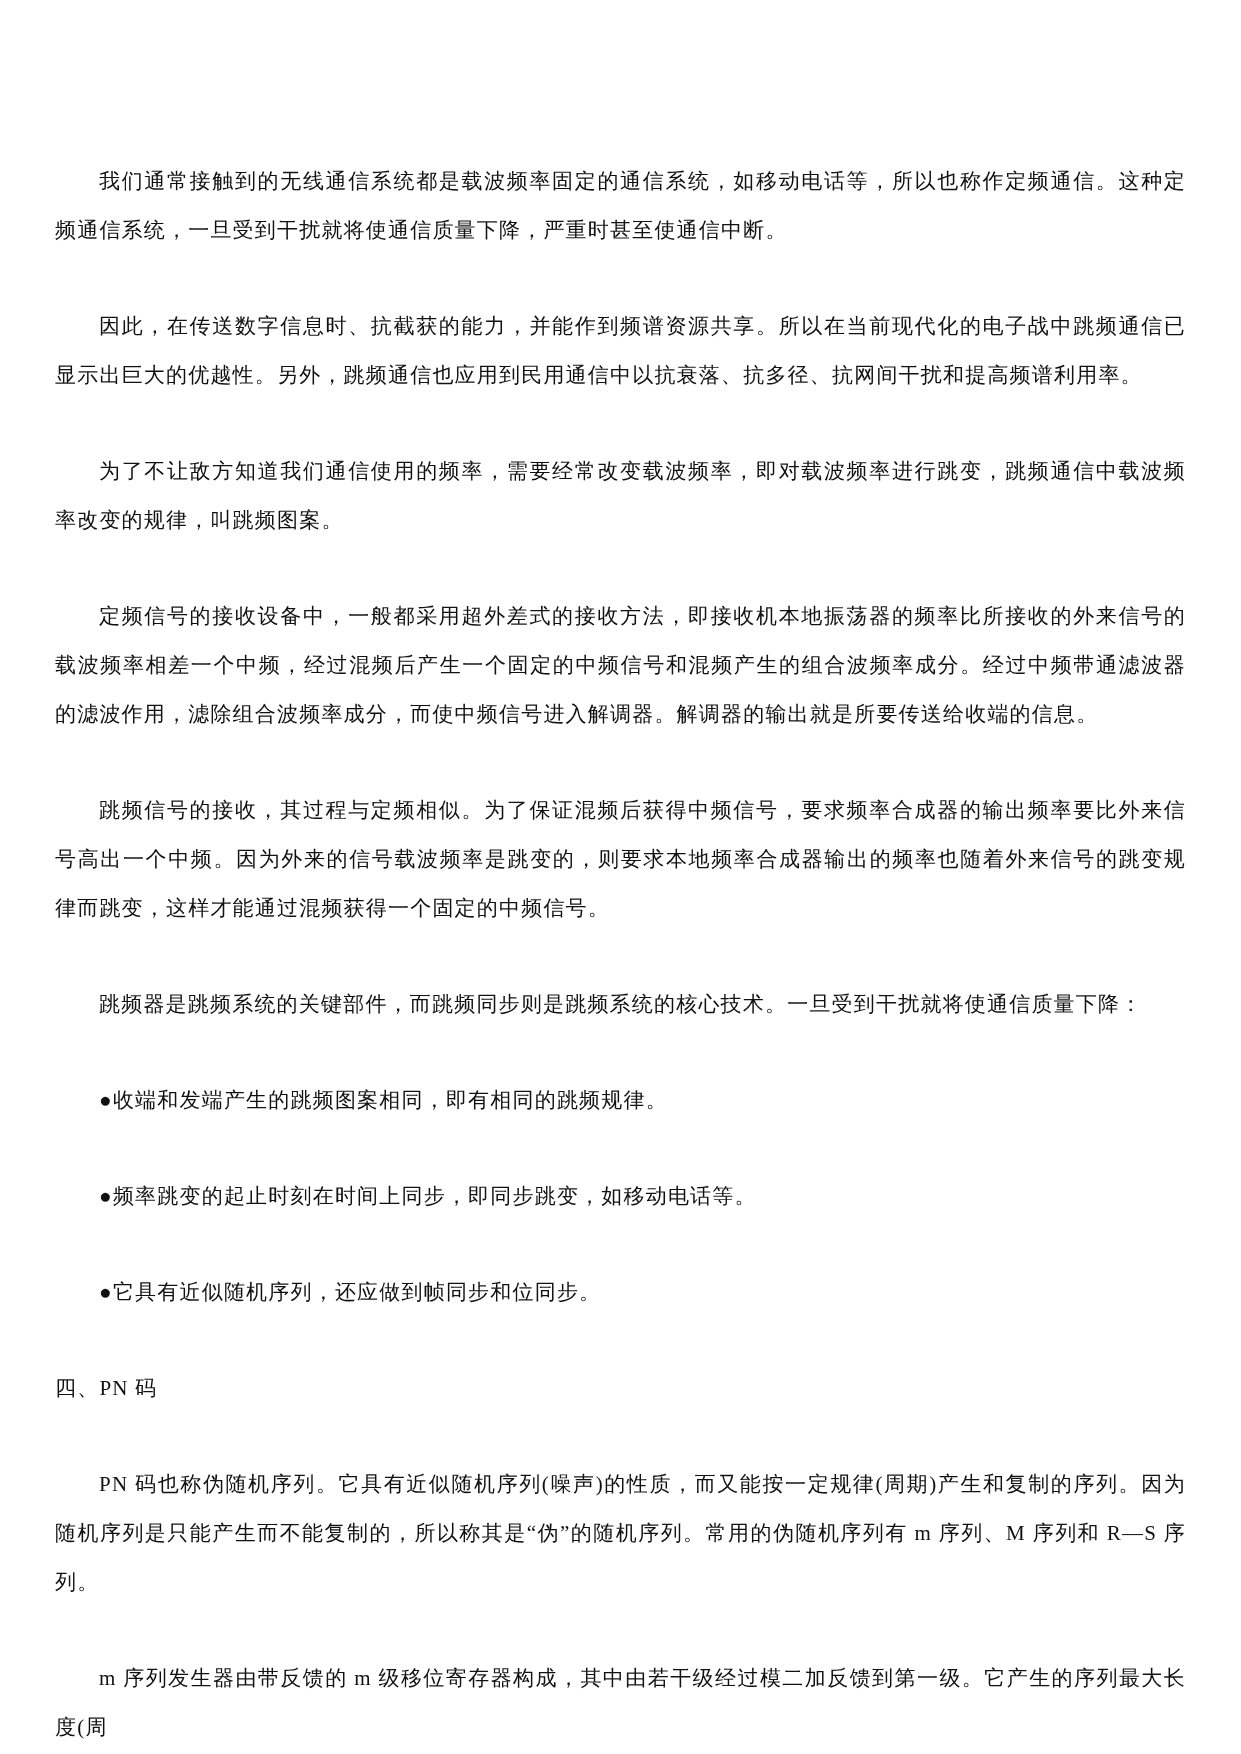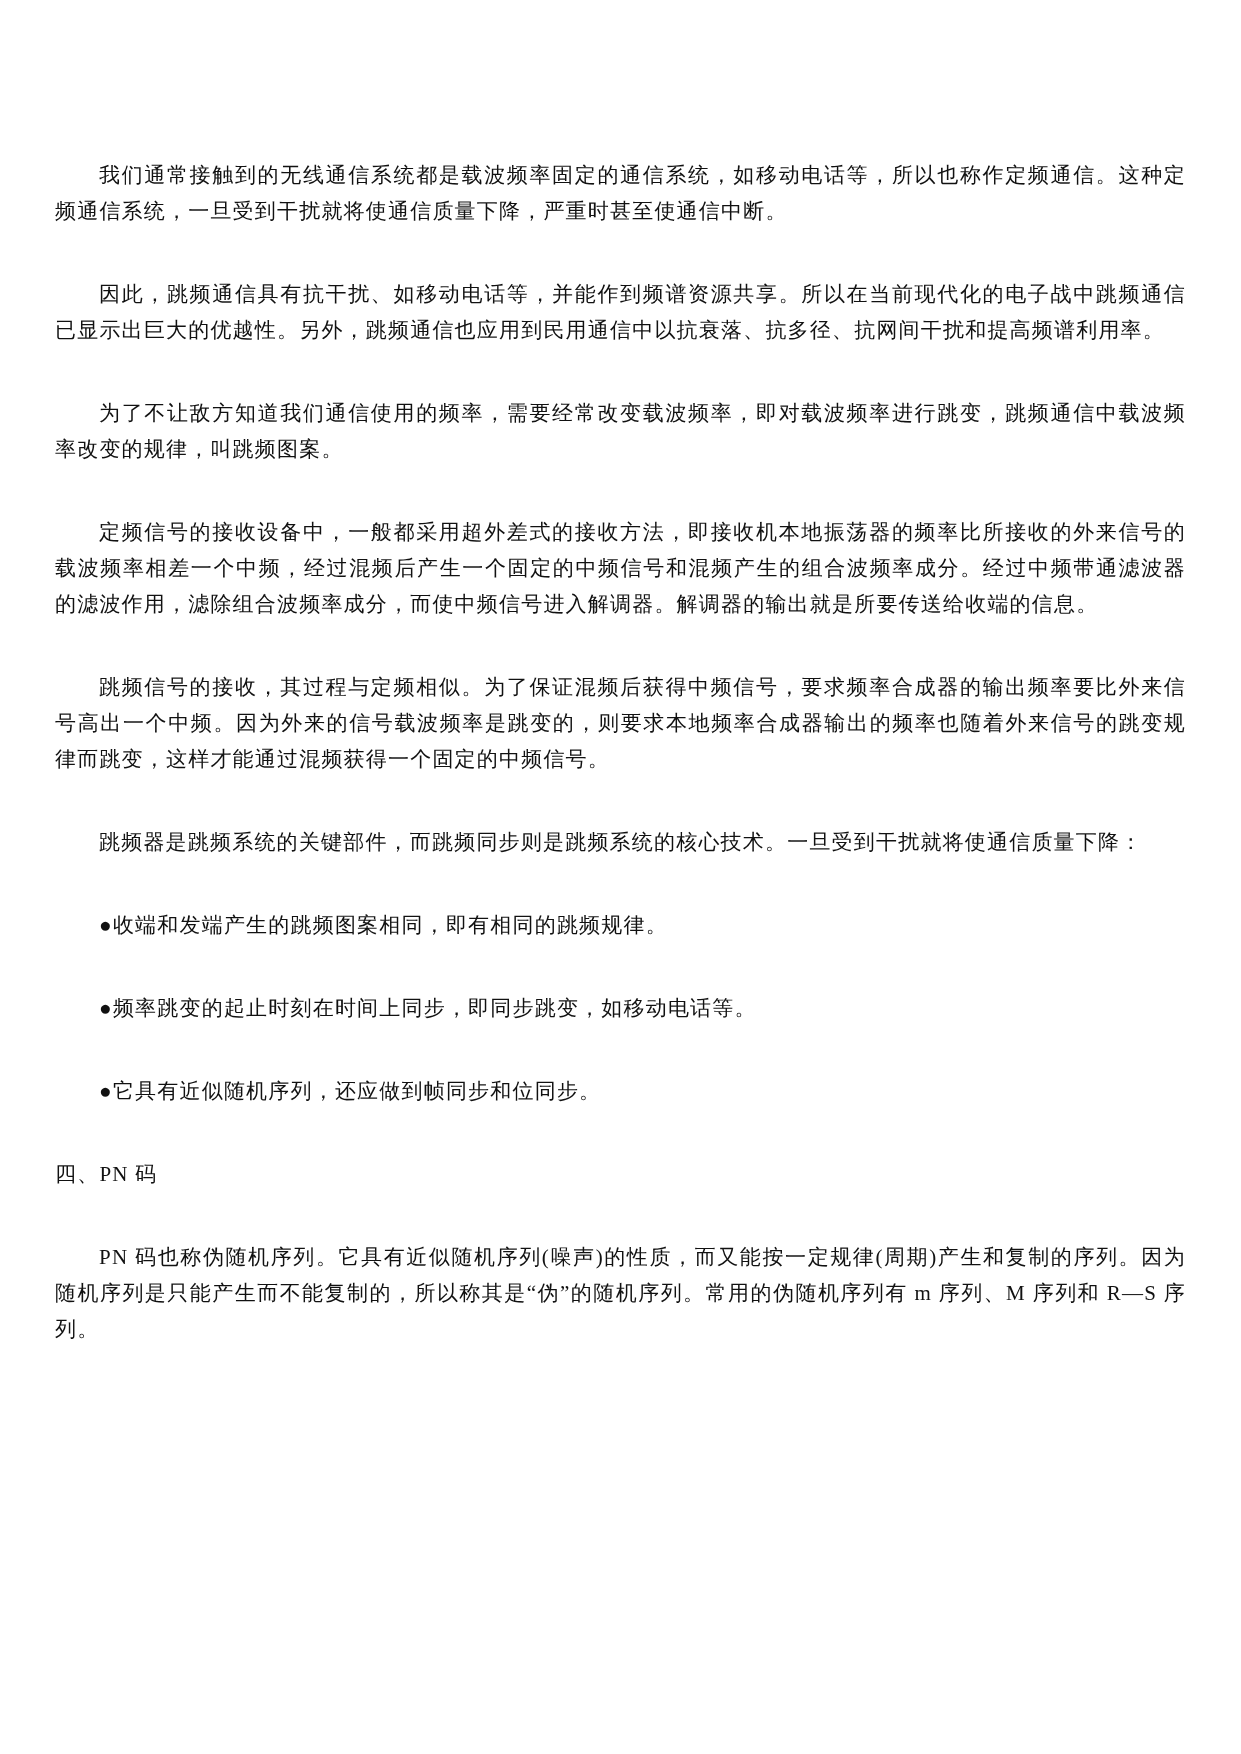--- a/index.html
+++ b/index.html
@@ -14,41 +14,42 @@
     box-sizing: border-box;
     background: #ffffff;
     padding: 157px 55px 0 55px;
     overflow: hidden;
     font-family: "Liberation Serif", "DejaVu Serif", serif;
     color: #111111;
   }
   .page p {
     margin: 0 0 47px 0;
     font-size: 21px;
-    line-height: 36px;
+    line-height: 49px;
     letter-spacing: 1.2px;
     text-align: justify;
     word-break: break-all;
     color: #111111;
   }
   .p-indent {
     text-indent: 44px;
   }
   .p-flush {
     text-indent: 0;
   }
 </style>
 </head>
 <body>
 
 <div class="page">
   <p class="p-indent">我们通常接触到的无线通信系统都是载波频率固定的通信系统，如移动电话等，所以也称作定频通信。这种定频通信系统，一旦受到干扰就将使通信质量下降，严重时甚至使通信中断。</p>
-  <p class="p-indent">因此，跳频通信具有抗干扰、如移动电话等，并能作到频谱资源共享。所以在当前现代化的电子战中跳频通信已显示出巨大的优越性。另外，跳频通信也应用到民用通信中以抗衰落、抗多径、抗网间干扰和提高频谱利用率。</p>
+  <p class="p-indent">因此，在传送数字信息时、抗截获的能力，并能作到频谱资源共享。所以在当前现代化的电子战中跳频通信已显示出巨大的优越性。另外，跳频通信也应用到民用通信中以抗衰落、抗多径、抗网间干扰和提高频谱利用率。</p>
   <p class="p-indent">为了不让敌方知道我们通信使用的频率，需要经常改变载波频率，即对载波频率进行跳变，跳频通信中载波频率改变的规律，叫跳频图案。</p>
   <p class="p-indent">定频信号的接收设备中，一般都采用超外差式的接收方法，即接收机本地振荡器的频率比所接收的外来信号的载波频率相差一个中频，经过混频后产生一个固定的中频信号和混频产生的组合波频率成分。经过中频带通滤波器的滤波作用，滤除组合波频率成分，而使中频信号进入解调器。解调器的输出就是所要传送给收端的信息。</p>
   <p class="p-indent">跳频信号的接收，其过程与定频相似。为了保证混频后获得中频信号，要求频率合成器的输出频率要比外来信号高出一个中频。因为外来的信号载波频率是跳变的，则要求本地频率合成器输出的频率也随着外来信号的跳变规律而跳变，这样才能通过混频获得一个固定的中频信号。</p>
   <p class="p-indent">跳频器是跳频系统的关键部件，而跳频同步则是跳频系统的核心技术。一旦受到干扰就将使通信质量下降：</p>
   <p class="p-indent">●收端和发端产生的跳频图案相同，即有相同的跳频规律。</p>
   <p class="p-indent">●频率跳变的起止时刻在时间上同步，即同步跳变，如移动电话等。</p>
   <p class="p-indent">●它具有近似随机序列，还应做到帧同步和位同步。</p>
   <p class="p-flush">四、PN 码</p>
   <p class="p-indent">PN 码也称伪随机序列。它具有近似随机序列(噪声)的性质，而又能按一定规律(周期)产生和复制的序列。因为随机序列是只能产生而不能复制的，所以称其是“伪”的随机序列。常用的伪随机序列有 m 序列、M 序列和 R—S 序列。</p>
+  <p class="p-indent">m 序列发生器由带反馈的 m 级移位寄存器构成，其中由若干级经过模二加反馈到第一级。它产生的序列最大长度(周</p>
 </div>
 
 </body></html>

